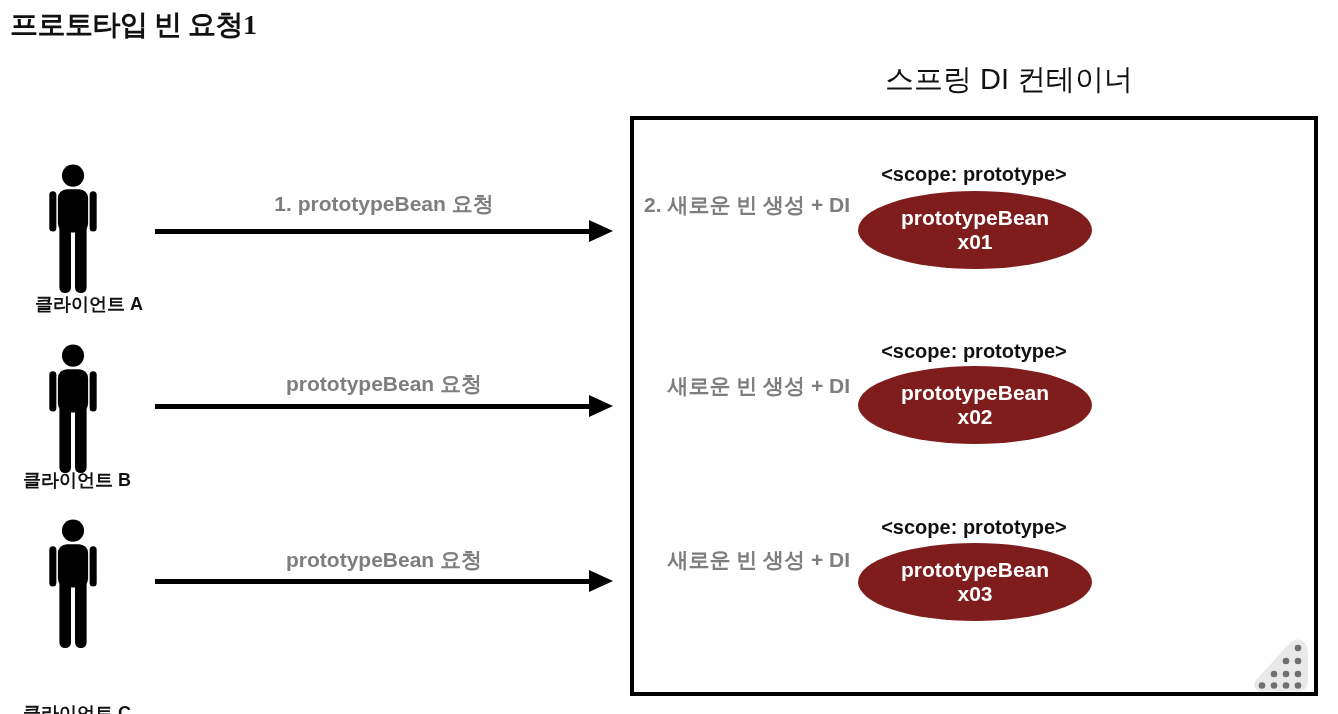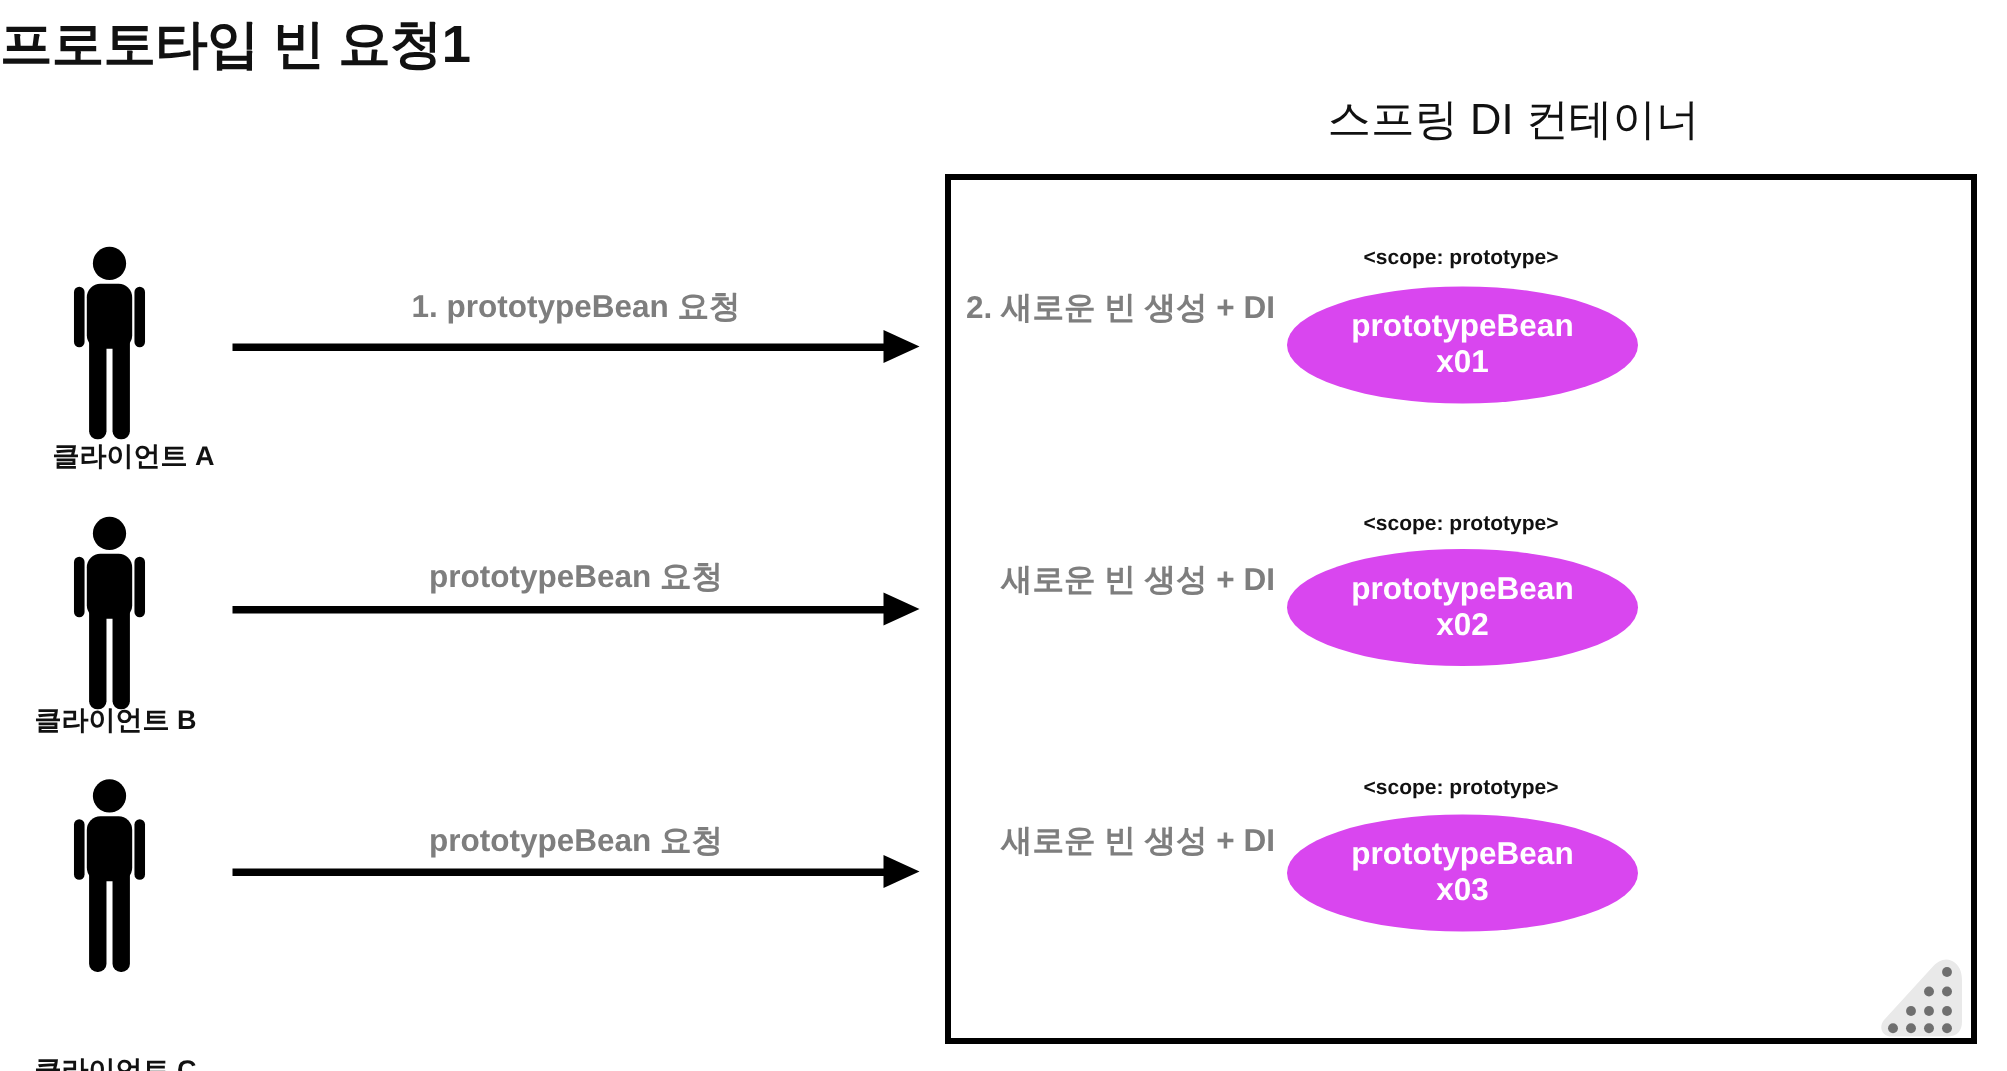--- a/index.html
+++ b/index.html
@@ -9,25 +9,26 @@
     width: 1338px;
     height: 714px;
     background: #ffffff;
     overflow: hidden;
     font-family: "Liberation Sans", "DejaVu Sans", sans-serif;
     color: #000;
   }
   .abs { position: absolute; }
 
   .page-title {
-    left: 0; top: 6px;
-    font-size: 35px;
+    left: 10px; top: 6px;
+    font-size: 28px;
     font-weight: 700;
     letter-spacing: -0.5px;
     color: #111;
+    font-family: Liberation Serif, serif;
   }
   .container-title {
     left: 666px; top: 60px; width: 686px;
     text-align: center;
     font-size: 29px;
     font-weight: 400;
     color: #111;
   }
   .di-box {
     left: 630px; top: 116px;
@@ -77,29 +78,29 @@
     left: 560px; width: 290px;
     text-align: right;
     font-size: 21px;
     font-weight: 700;
     color: #7e7e7e;
     white-space: nowrap;
   }
   .scope-label {
     left: 856px; width: 236px;
     text-align: center;
-    font-size: 14px;
+    font-size: 20px;
     font-weight: 700;
     color: #111;
     white-space: nowrap;
   }
   .bean-ellipse {
     left: 858px; width: 234px; height: 78px;
     border-radius: 50%;
-    background: #d946ef;
+    background: #7f1d1d;
     display: flex;
     flex-direction: column;
     align-items: center;
     justify-content: center;
     color: #fff;
     font-size: 21px;
     font-weight: 700;
     line-height: 1.15;
     text-align: center;
   }

